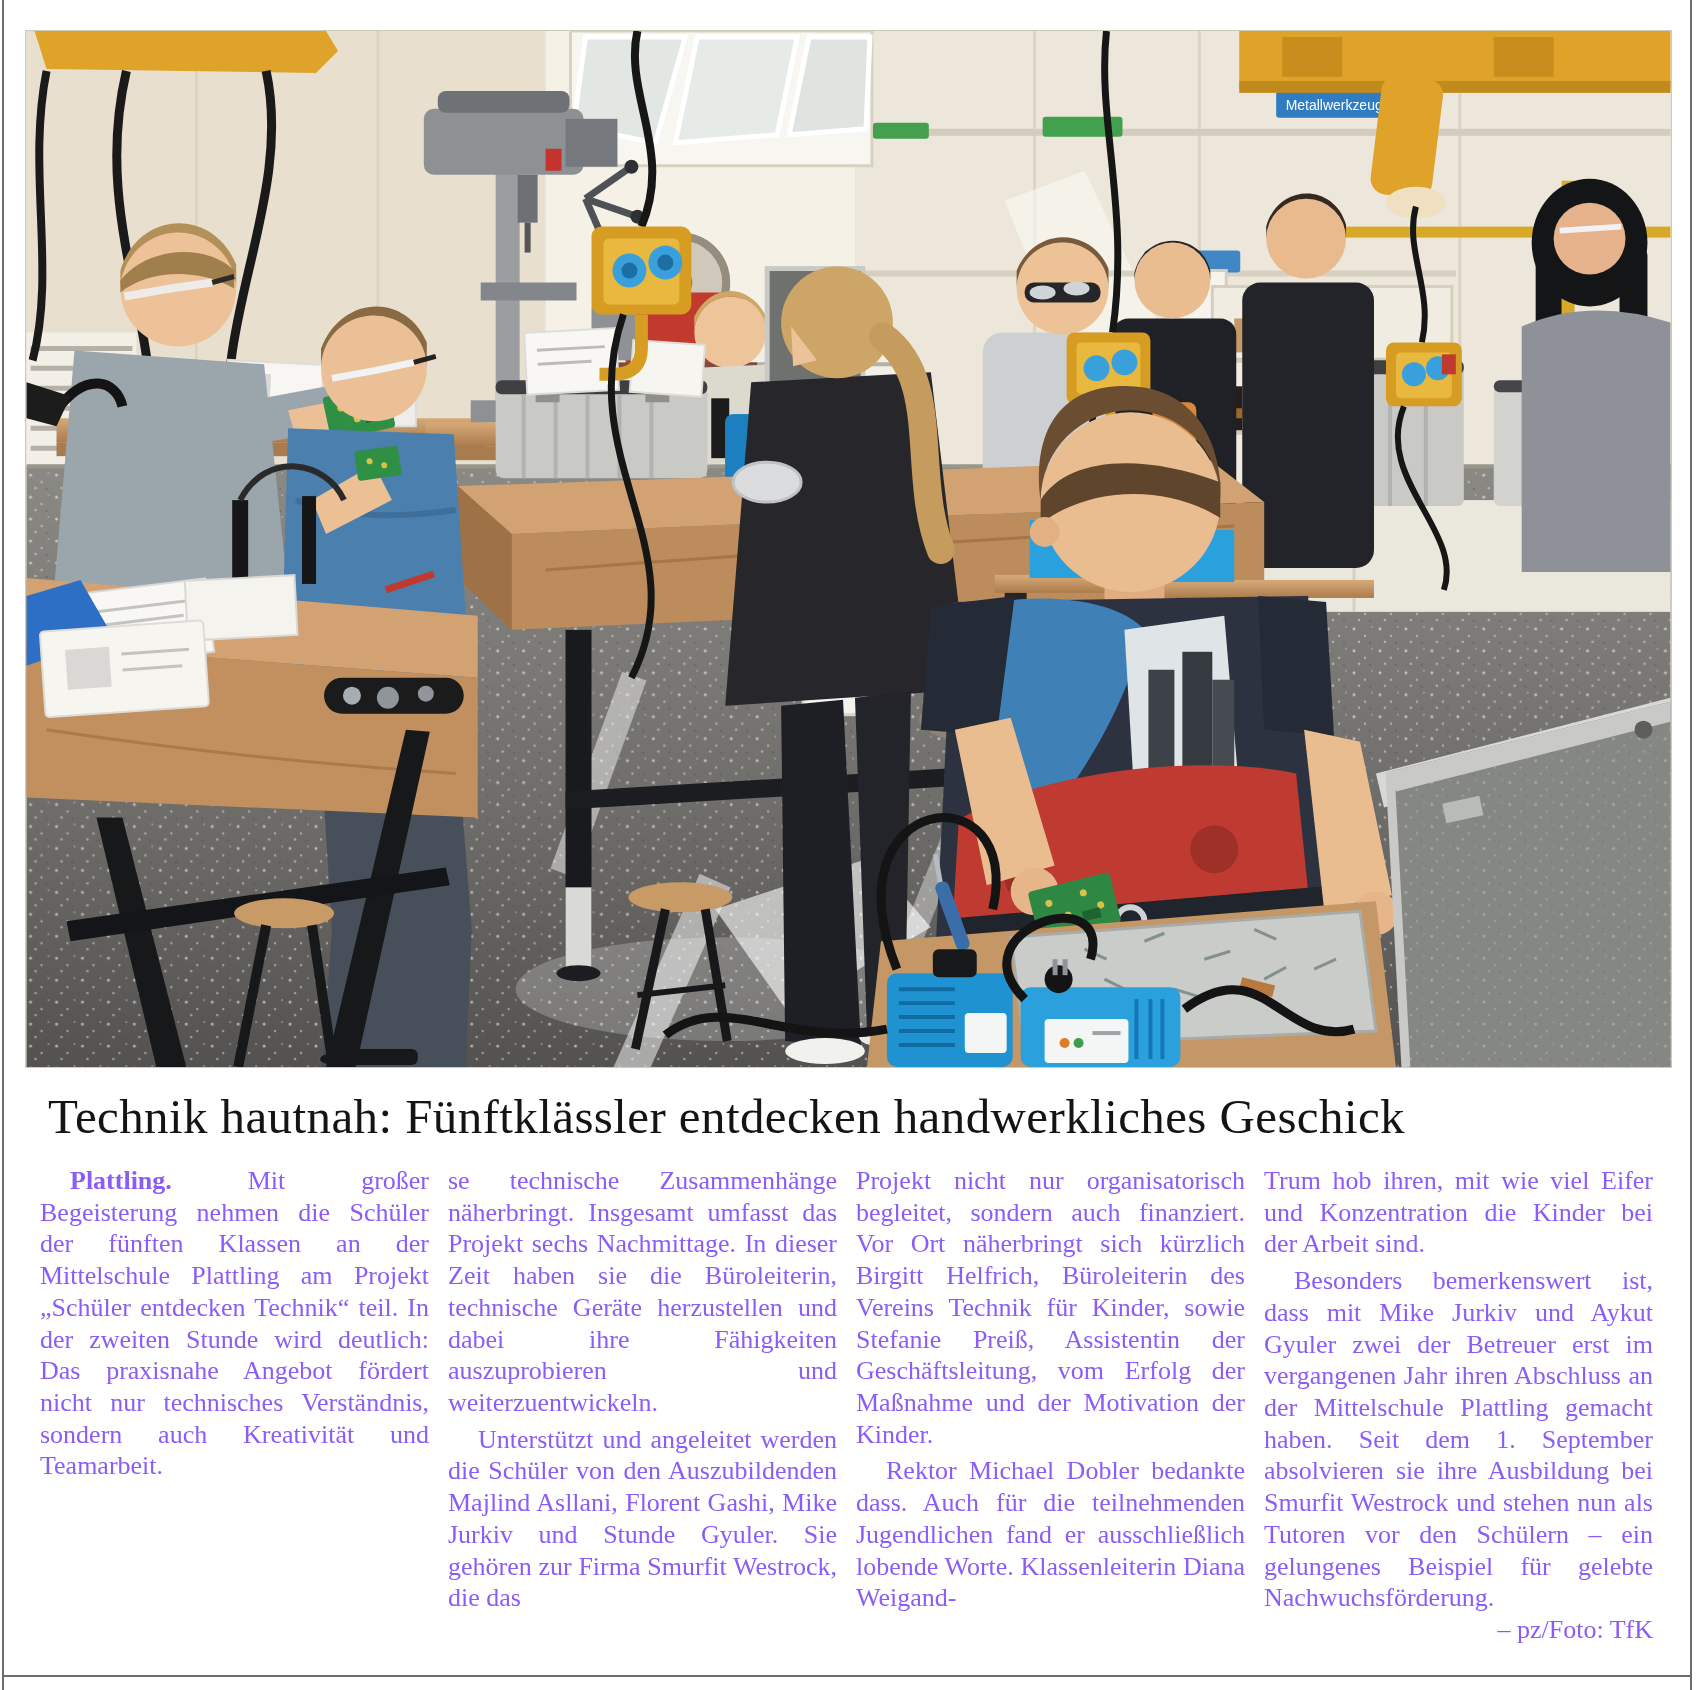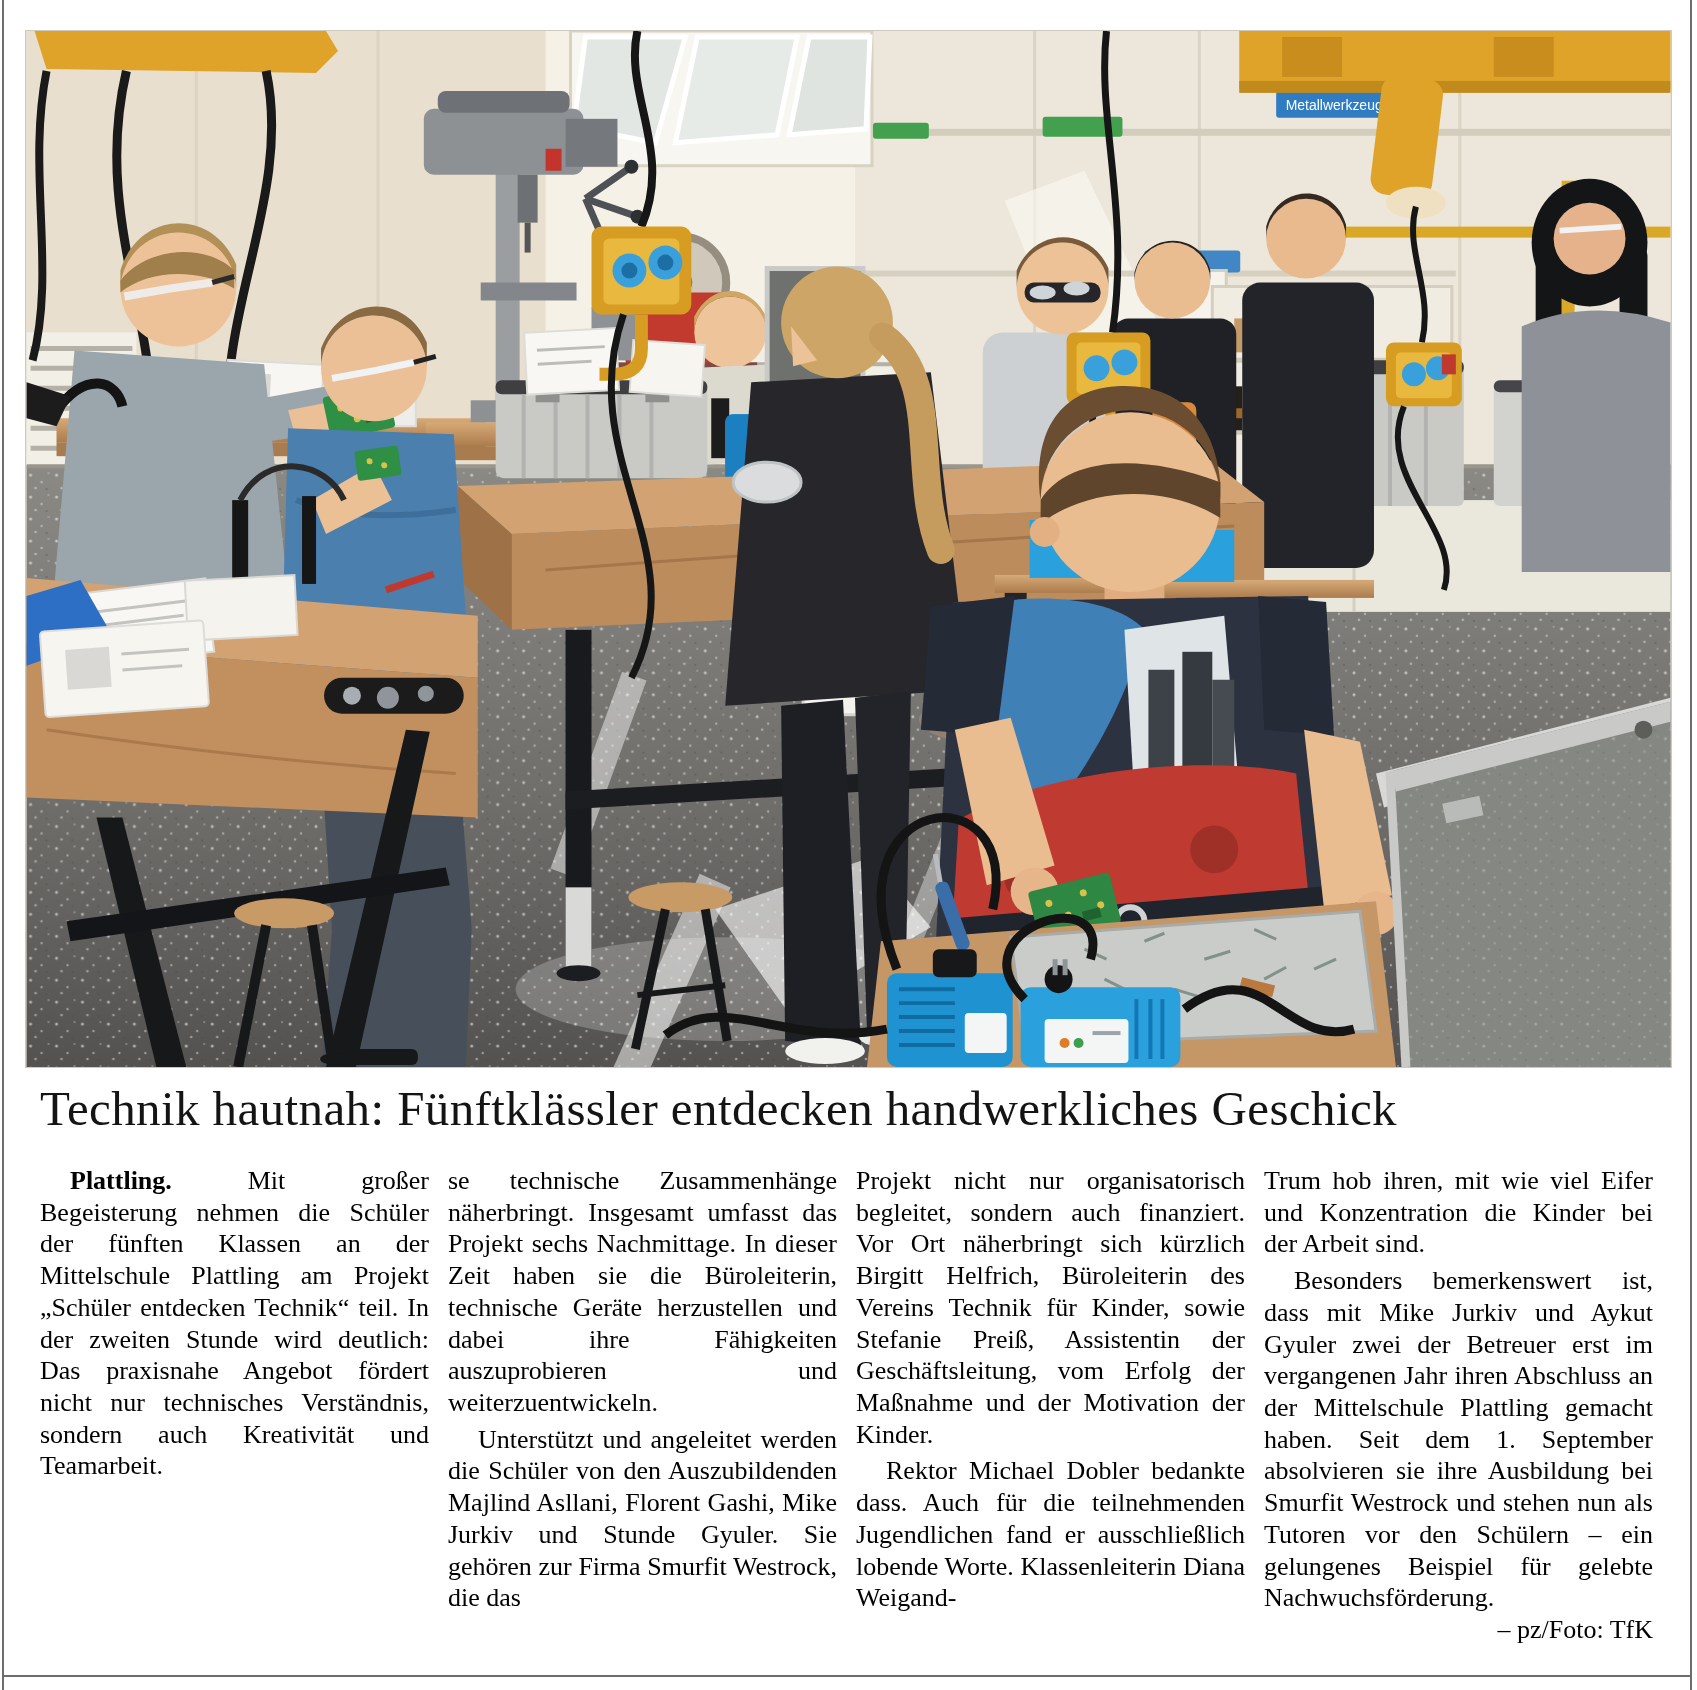--- a/index.html
+++ b/index.html
@@ -5,24 +5,24 @@
   html,body{margin:0;padding:0;background:#ffffff;}
   .page{position:relative;width:1697px;height:1690px;background:#ffffff;overflow:hidden;
         font-family:"Liberation Serif","DejaVu Serif",serif;}
   .rule-v{position:absolute;top:0;width:2px;height:1690px;background:#6d6d6d;}
   .rule-left{left:2px;}
   .rule-right{left:1690px;}
   .rule-bottom{position:absolute;left:2px;top:1675px;width:1690px;height:2px;background:#6d6d6d;}
   .photo{position:absolute;left:25px;top:30px;width:1647px;height:1038px;overflow:hidden;
          background:#e8dfcf;border:1px solid #cfc9bd;box-sizing:border-box;}
   .photo svg{display:block;}
-  h1.headline{position:absolute;left:40px;top:1080px;width:1634px;margin:0;
+  h1.headline{position:absolute;left:40px;top:1080px;width:1634px;margin:8px;
       font-size:49px;font-weight:400;color:#141414;letter-spacing:.4px;white-space:nowrap;}
   .cols{position:absolute;left:40px;top:1165px;width:1614px;display:flex;gap:19px;}
-  .col{width:389px;font-size:26px;line-height:1.22;text-align:justify;color:#000000;
+  .col{width:389px;font-size:26px;line-height:1.22;text-align:justify;color:#8b5cf6;
        text-justify:inter-word;hyphens:auto;}
   .col p{margin:0;}
   .col p.ind{text-indent:30px;}
   .col p.gap{margin-top:5px;}
   b.lead{font-weight:700;}
   .signoff{float:right;}
 </style>
 </head>
 <body>
 

